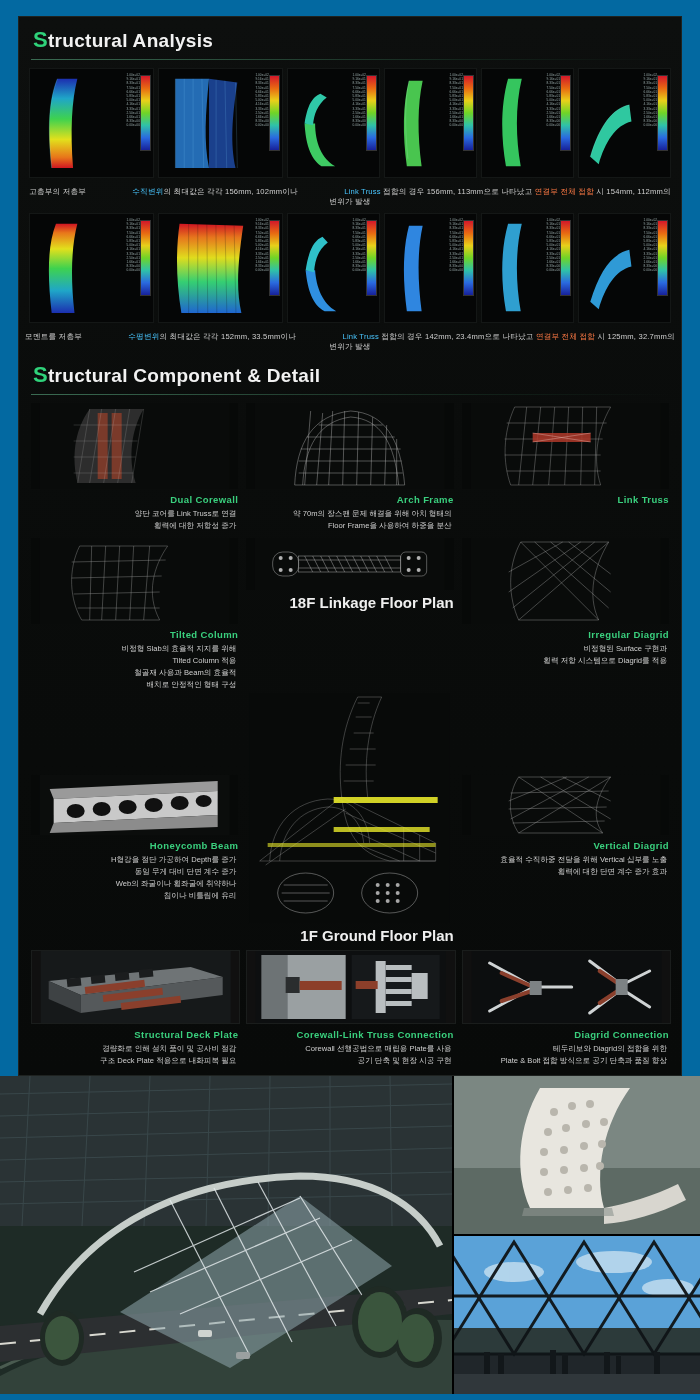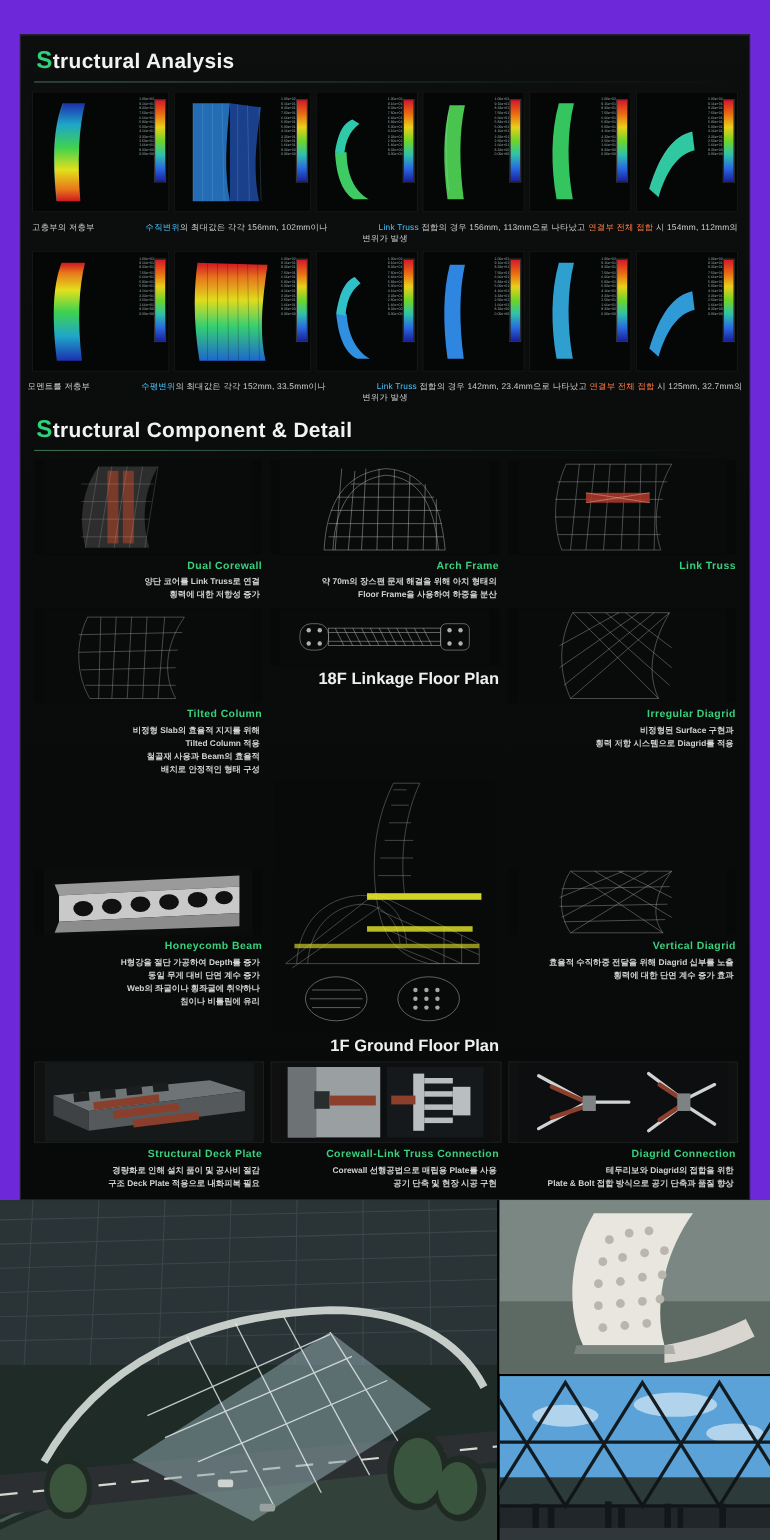--- a/index.html
+++ b/index.html
@@ -11,23 +11,23 @@
     width: 700px;
     height: 1400px;
     overflow: hidden;
     font-family: "Liberation Sans", sans-serif;
     color: #d8d8d8;
   }
   .poster {
     position: relative;
     width: 700px;
     height: 1400px;
-    background: #6d28d9;
+    background: #0369a1;
     box-sizing: border-box;
-    padding: 31px 18px 0 18px;
+    padding: 16px 18px 0 18px;
   }
   .board {
     position: relative;
     width: 664px;
     height: 1060px;
     background: linear-gradient(180deg,#0d0f0e 0%, #0a0c0b 40%, #080a09 100%);
     border: 1px solid #1e2220;
     box-sizing: border-box;
     overflow: hidden;
   }
@@ -132,21 +132,20 @@
     font-weight: bold;
     color: #3ad07e;
     letter-spacing: .4px;
   }
   .comp-desc {
     margin-top: 3px;
     font-size: 7.6px;
     line-height: 12px;
     color: #d0d0d0;
     padding: 0 2px;
-    font-weight: bold;
   }
   .plan-cap {
     font-size: 15px;
     font-weight: bold;
     color: #efefef;
     margin-top: 4px;
   }
 
   
   .center-big {
@@ -683,21 +682,21 @@
             <svg width="100%" height="100%" viewBox="0 0 190 60">
               <rect width="190" height="60" fill="#090b0a"></rect>
               <g stroke="#e2e2e2" stroke-width=".4" fill="none" opacity=".7">
                 <path d="M48 2 C36 20 38 44 48 58 L132 58 C120 42 126 20 140 2 Z"></path>
                 <path d="M48 2 L132 58 M70 2 L140 44 M92 2 L140 26 M140 2 L48 58 M118 2 L40 44 M96 2 L38 26"></path>
                 <path d="M40 18 L138 16 M38 34 L136 32 M42 48 L134 46"></path>
               </g>
             </svg>
           </div>
           <div class="comp-title">Vertical Diagrid</div>
-          <div class="comp-desc" style="white-space:pre-line">효율적 수직하중 전달을 위해 Diagrid 십부를 노출
+          <div class="comp-desc" style="white-space:pre-line">효율적 수직하중 전달을 위해 Vertical 십부를 노출
 횡력에 대한 단면 계수 증가 효과</div>
         </div>
       </div>
 
       <div class="grow" style="margin-top:6px;">
         <div class="gcol">
           <div class="thumb photo" style="height:72px">
             <svg width="100%" height="100%" viewBox="0 0 190 72">
               <rect width="190" height="72" fill="#16191a"></rect>
               <path d="M8 30 L150 16 L182 26 L40 44 Z" fill="#6f7476"></path>

